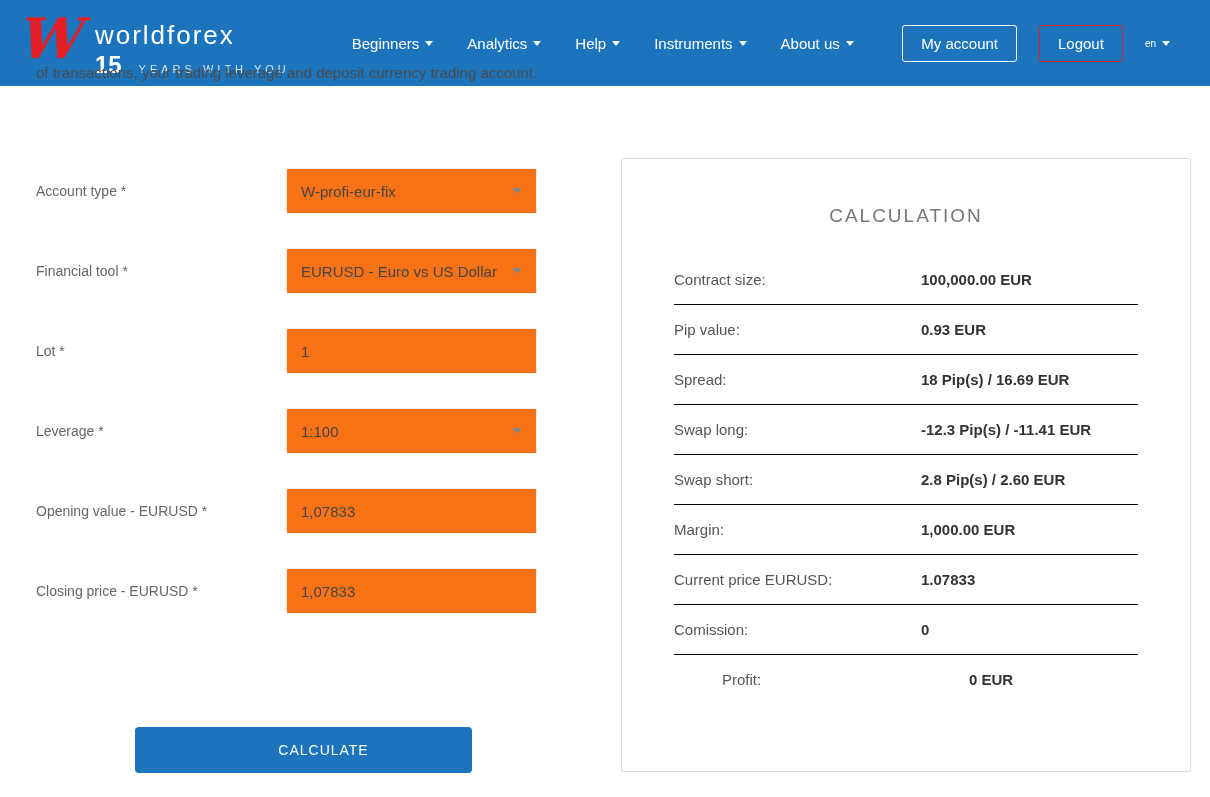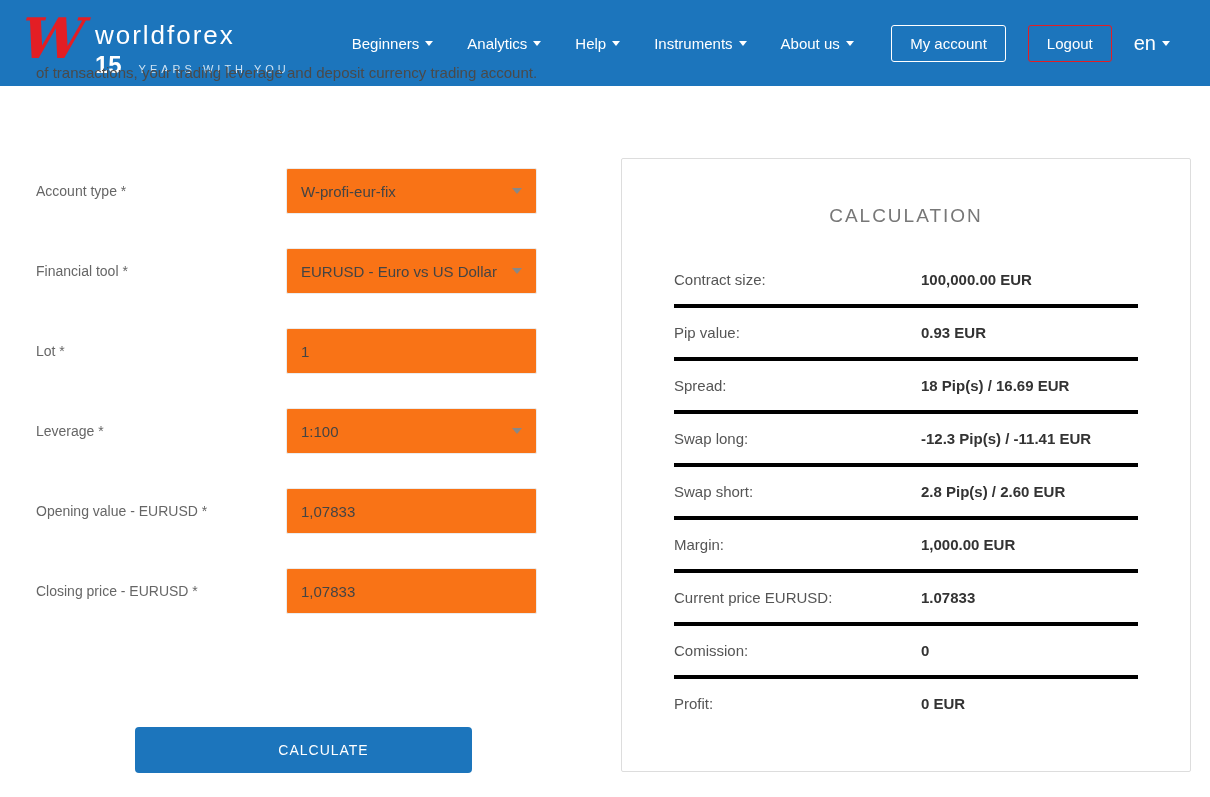--- a/index.html
+++ b/index.html
@@ -67,21 +67,21 @@
     background: transparent;
     color: #ffffff;
     font-size: 15px;
     padding: 9px 18px;
     border: 1px solid #ffffff;
     border-radius: 3px;
     cursor: pointer;
     font-family: "Liberation Sans", sans-serif;
   }
   .btn-outline.red { border-color: #e31e24; }
-  .lang { color: #ffffff; font-size: 20px; display: flex; align-items: center; gap: 6px; cursor: pointer; }
+  .lang { color: #ffffff; font-size: 10px; display: flex; align-items: center; gap: 6px; cursor: pointer; }
 
   
   .intro-text {
     position: absolute;
     left: 36px;
     top: 64px;
     width: 620px;
     font-size: 15px;
     color: #4a4a4a;
     z-index: 2;
@@ -161,24 +161,24 @@
     color: #777777;
     letter-spacing: 2px;
     font-weight: normal;
   }
   .calc-rows { margin: 28px 52px 0 52px; }
   .calc-row {
     display: grid;
     grid-template-columns: 247px 1fr;
     align-items: center;
     padding: 16px 0;
-    border-bottom: 4px solid #000000;
-    font-size: 15px;
-  }
-  .calc-row:last-child { border-bottom: none; }
+    border-bottom: 1px solid #000000;
+    font-size: 15px;
+  }
+  .calc-row:last-child { border-bottom: none; margin-left: 48px; }
   .calc-row .row-label { color: #555555; }
   .calc-row .row-value { color: #333333; font-weight: bold; }
 </style>
 </head>
 <body>
 
 <p class="intro-text">of transactions, your trading leverage and deposit currency trading account.</p>
 
 <div class="navbar">
   <div class="brand">

